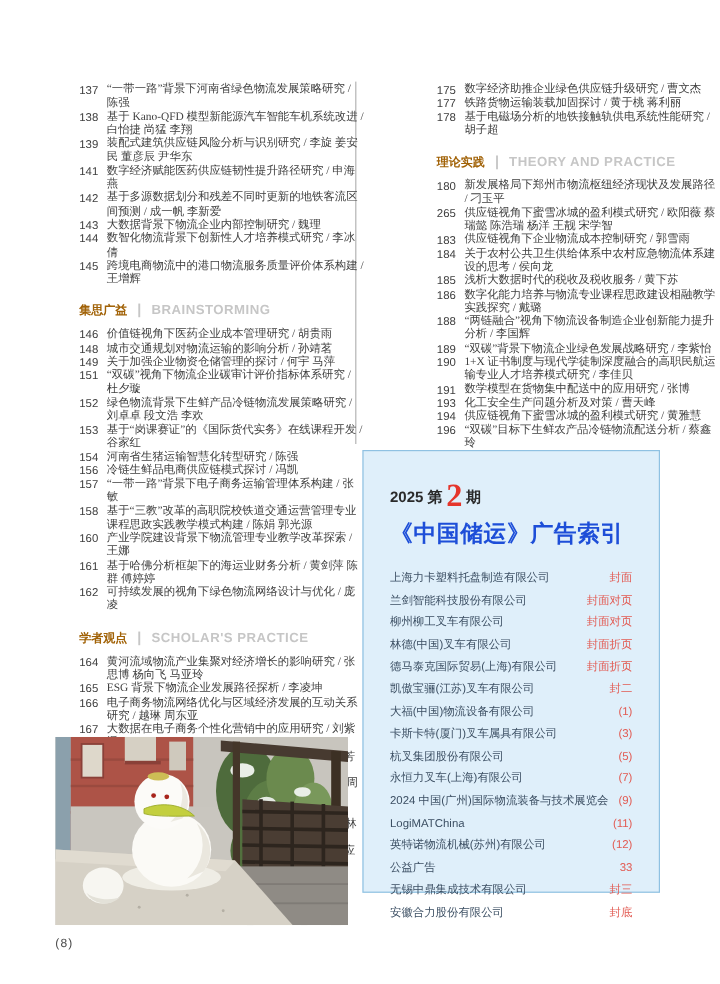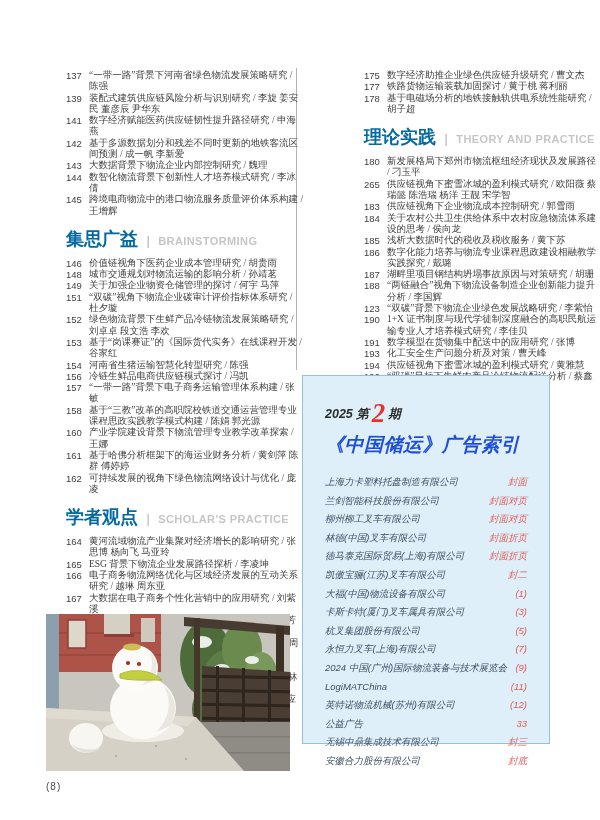--- a/index.html
+++ b/index.html
@@ -11,30 +11,30 @@
   .col{position:absolute;top:70px;}
   .col-left{left:66px;width:238px;}
   .col-right{left:324px;width:236px;margin-left:40px;}
   .column-divider{position:absolute;left:296px;top:68px;width:1px;height:302px;background:#b3b3b3;}
   
   .entry{display:flex;font-size:9.5px;line-height:11.3px;letter-spacing:0;}
   .entry .no{flex:0 0 23px;width:23px;color:#3e3e3e;}
   .entry .tx{flex:1;color:#3e3e3e;font-family:Liberation Serif, serif;}
   
   .sec{margin:10px 0 7px 0;white-space:nowrap;}
-  .sec .cn{color:#0369a1;font-weight:bold;font-size:18px;}
+  .sec .cn{color:#a16207;font-weight:bold;font-size:10px;}
   .sec .sep{color:#c6c6c6;font-weight:bold;font-size:12px;margin:0 4px;}
   .sec .en{color:#c6c6c6;font-weight:bold;font-size:11px;letter-spacing:0.4px;}
   
   .photo{position:absolute;left:46px;top:614px;width:244px;height:157px;overflow:hidden;}
   .photo svg{display:block;}
   
   .ad-box{
     position:absolute;left:302px;top:375px;width:248px;height:369px;box-sizing:border-box;
-    background:#dfeffa;border:1px solid #8fc1e2;padding:22px 22px 0 22px;font-style:italic;
+    background:#dfeffa;border:1px solid #8fc1e2;padding:22px 22px 0 22px;
   }
   .ad-head{font-size:12.5px;color:#2a2a2a;font-weight:bold;}
   .ad-head .big-issue{
     font-family:"Liberation Serif",serif;font-size:27px;color:#e5352b;font-weight:bold;
     vertical-align:-4px;margin:0 3px;
   }
   .ad-title{font-size:19px;color:#1d4ed8;font-weight:bold;margin-top:3px;letter-spacing:0.5px;}
   .ad-rows{margin-top:15px;}
   .ad-row{display:flex;justify-content:space-between;align-items:baseline;font-size:9.5px;line-height:18.6px;}
   .ad-name{color:#3c4f63;}
@@ -49,20 +49,24 @@
 
   <div class="column-divider"></div>
 
   <div class="col col-left">
     <div>
         <div class="entry">
           <span class="no">137</span>
           <span class="tx">“一带一路”背景下河南省绿色物流发展策略研究 / 陈强</span>
         </div>
         <div class="entry">
+          <span class="no">138</span>
+          <span class="tx">基于 Kano-QFD 模型新能源汽车智能车机系统改进 / 白怡捷 尚猛 李翔</span>
+        </div>
+        <div class="entry">
           <span class="no">139</span>
           <span class="tx">装配式建筑供应链风险分析与识别研究 / 李旋 姜安民 董彦辰 尹华东</span>
         </div>
         <div class="entry">
           <span class="no">141</span>
           <span class="tx">数字经济赋能医药供应链韧性提升路径研究 / 申海燕</span>
         </div>
         <div class="entry">
           <span class="no">142</span>
           <span class="tx">基于多源数据划分和残差不同时更新的地铁客流区间预测 / 成一帆 李新爱</span>
@@ -226,29 +230,25 @@
         </div>
         <div class="entry">
           <span class="no">185</span>
           <span class="tx">浅析大数据时代的税收及税收服务 / 黄下苏</span>
         </div>
         <div class="entry">
           <span class="no">186</span>
           <span class="tx">数字化能力培养与物流专业课程思政建设相融教学实践探究 / 戴璐</span>
         </div>
         <div class="entry">
-          <span class="no">187</span>
-          <span class="tx">湖畔里项目钢结构坍塌事故原因与对策研究 / 胡珊</span>
-        </div>
-        <div class="entry">
           <span class="no">188</span>
           <span class="tx">“两链融合”视角下物流设备制造企业创新能力提升分析 / 李国辉</span>
         </div>
         <div class="entry">
-          <span class="no">123</span>
+          <span class="no">189</span>
           <span class="tx">“双碳”背景下物流企业绿色发展战略研究 / 李紫怡</span>
         </div>
         <div class="entry">
           <span class="no">190</span>
           <span class="tx">1+X 证书制度与现代学徒制深度融合的高职民航运输专业人才培养模式研究 / 李佳贝</span>
         </div>
         <div class="entry">
           <span class="no">191</span>
           <span class="tx">数学模型在货物集中配送中的应用研究 / 张博</span>
         </div>

